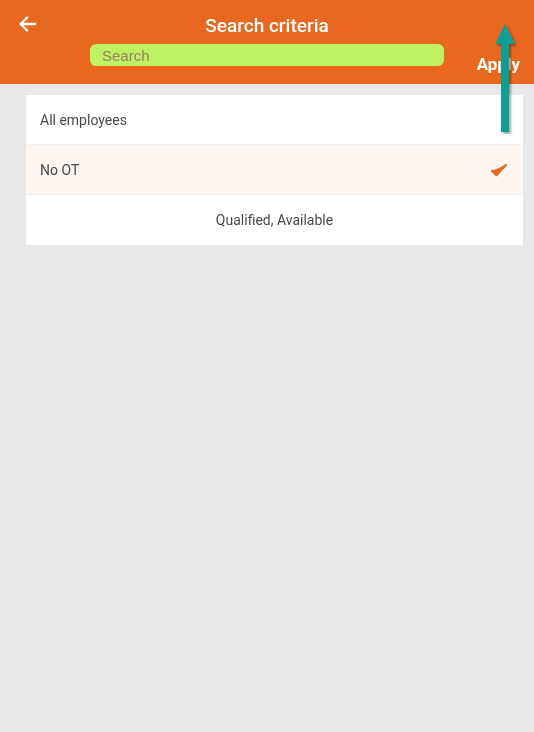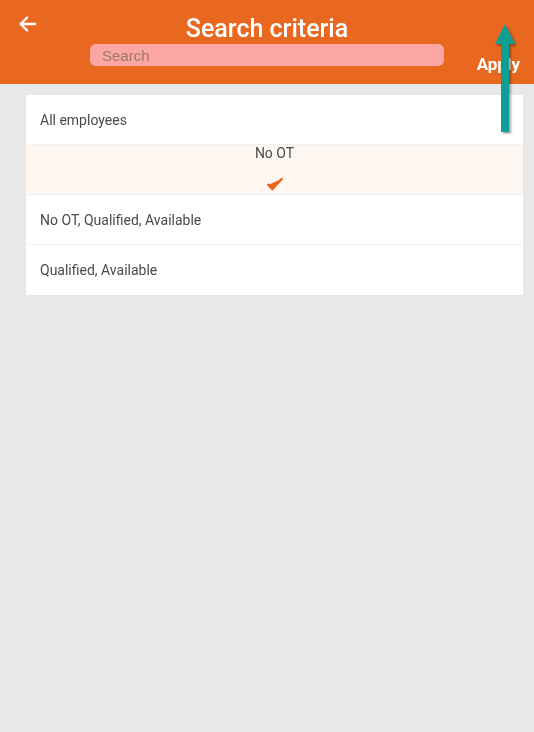--- a/index.html
+++ b/index.html
@@ -28,21 +28,21 @@
     align-items: center;
     justify-content: center;
   }
   .back-btn svg { width: 22px; height: 22px; stroke: #fff; }
   .title {
     position: absolute;
     top: 14px;
     left: 0;
     right: 0;
     text-align: center;
-    font-size: 25px;
+    font-size: 19px;
     font-weight: 500;
     color: #fff;
   }
   .apply-btn {
     position: absolute;
     top: 14px;
     right: 14px;
     font-size: 17px;
     font-weight: 700;
     color: #fff;
@@ -54,21 +54,21 @@
     top: 44px;
     left: 90px;
     right: 90px;
     height: 34px;
   }
   .search-input {
     width: 100%;
     height: 18px;
     border: none;
     border-radius: 6px;
-    background: #fca5a5;
+    background: #bef264;
     padding: 11px 12px;
     font-size: 15px;
     color: #6b4a33;
     outline: none;
   }
   .search-input::placeholder { color: #9a7a61; }
   .list {
     margin: 11px 11px 0 11px;
     background: transparent;
     padding-left: 15px;
@@ -80,23 +80,22 @@
     align-items: center;
     justify-content: space-between;
     padding: 0 14px;
     border-bottom: 1px solid #f1f1f1;
     font-size: 14px;
     color: #4a4a4a;
     cursor: pointer;
   }
   .row.selected {
     background: #fdf6f1;
-    flex-direction: column;
   }
-  .row:last-child { border-bottom: none; }
+  .row:last-child { border-bottom: none; justify-content: center; }
   .check {
     display: none;
     color: #e8681f;
   }
   .row.selected .check { display: inline-flex; }
   .check svg { width: 20px; height: 20px; stroke: #e8681f; fill: #e8681f; }
 
   
   .arrow-overlay {
     position: absolute;
@@ -132,23 +131,20 @@
     </div>
     <div class="row selected">
       <span>No OT</span>
       <span class="check">
         <svg viewBox="0 0 24 24" stroke-width="3" stroke-linecap="round" stroke-linejoin="round" fill="none">
           <polyline points="4,13 9,18 20,6"></polyline>
         </svg>
       </span>
     </div>
     <div class="row">
-      <span>No OT, Qualified, Available</span>
-    </div>
-    <div class="row">
       <span>Qualified, Available</span>
     </div>
   </div>
 
 <svg class="arrow-overlay" viewBox="0 0 24 110">
   <defs>
     <filter id="sh" x="-50%" y="-20%" width="200%" height="160%">
       <feDropShadow dx="2" dy="2" stdDeviation="1" flood-color="#000" flood-opacity="0.35"></feDropShadow>
     </filter>
   </defs>

